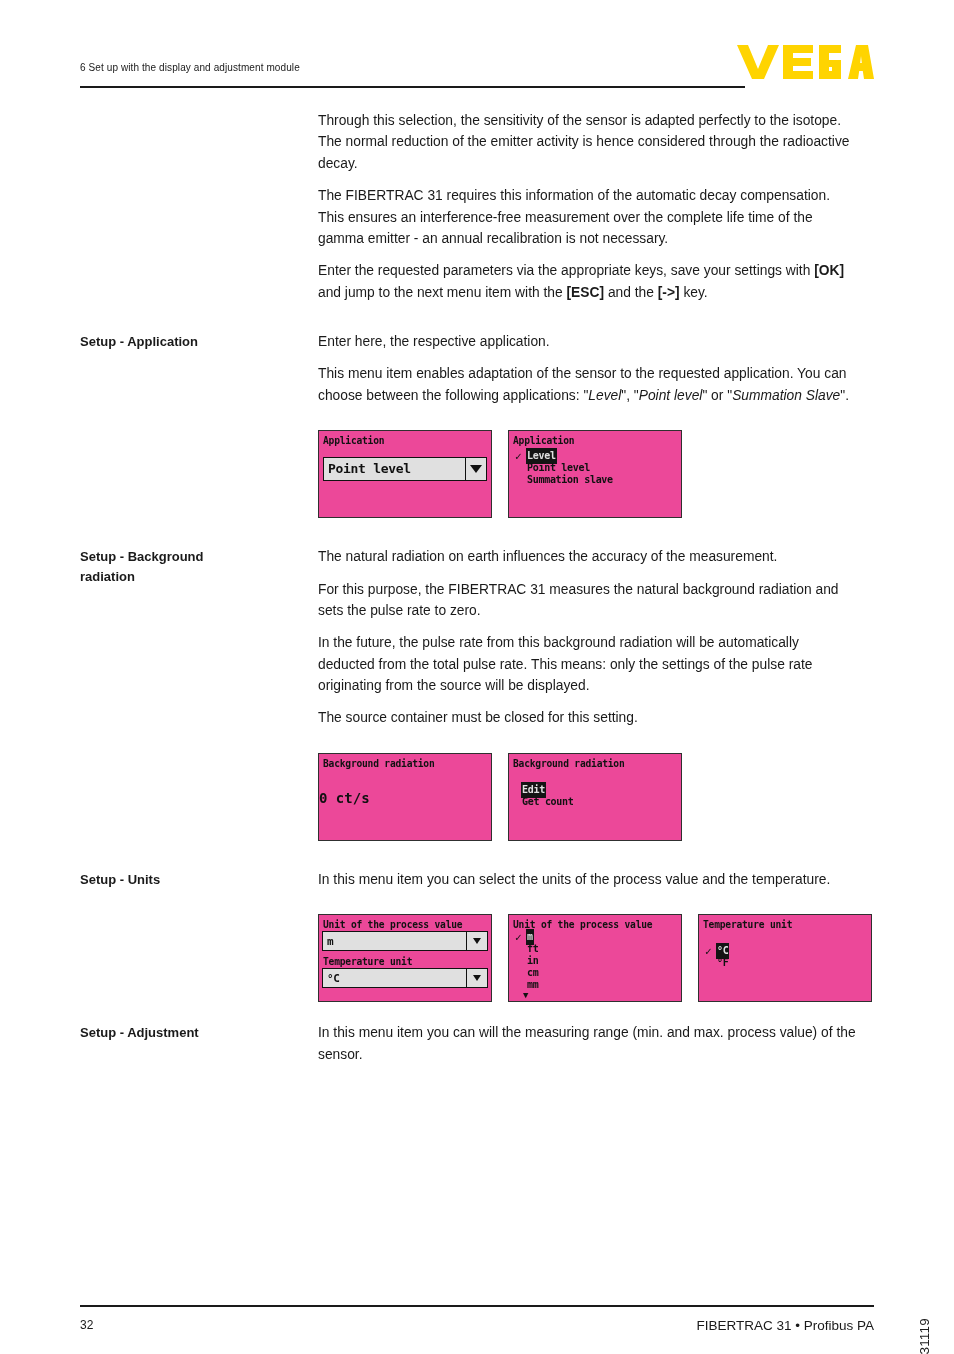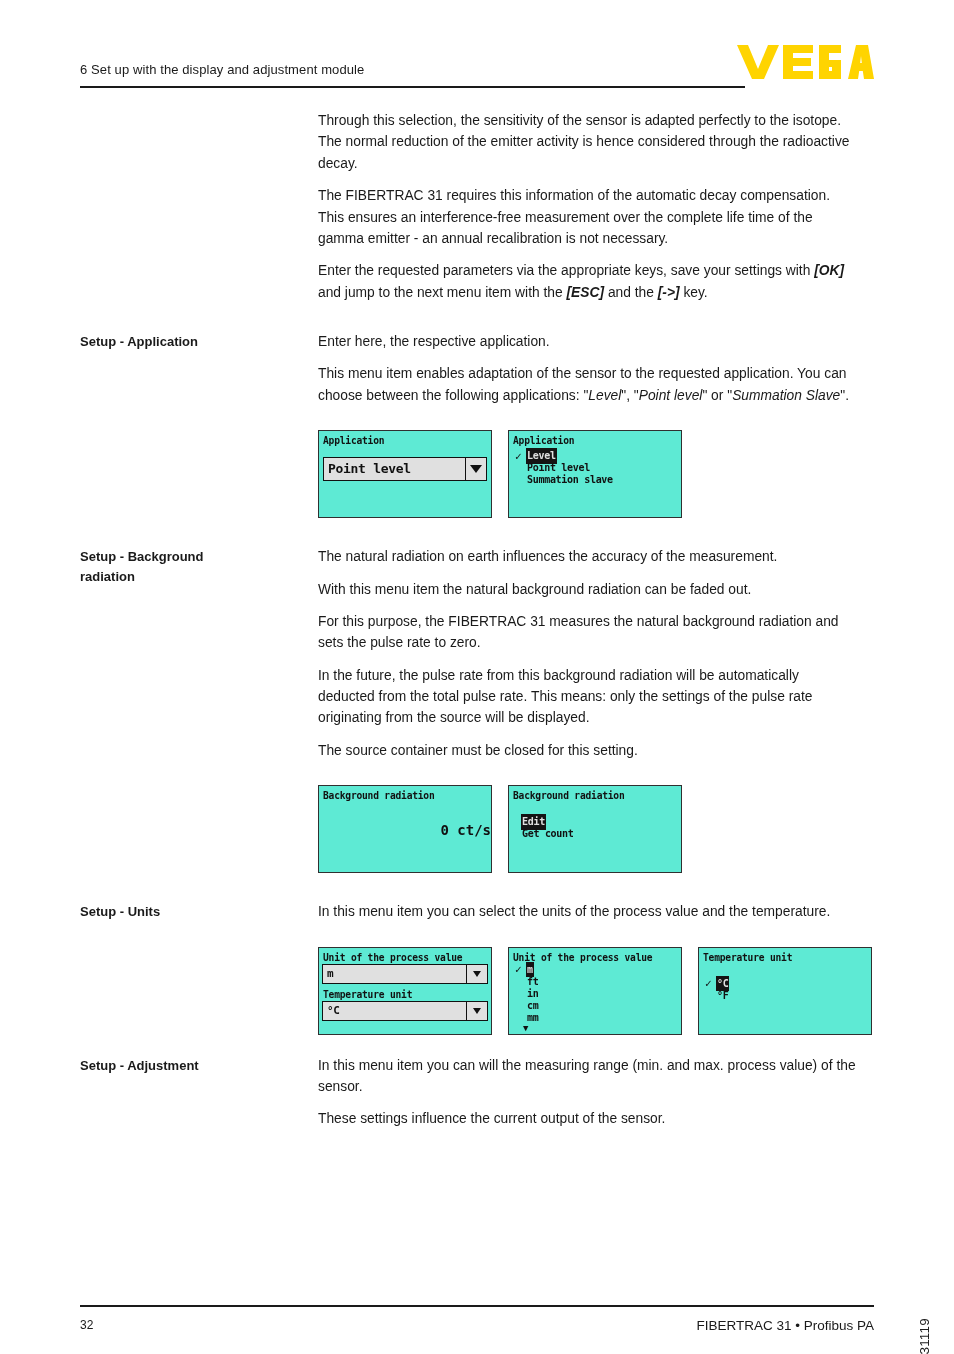--- a/index.html
+++ b/index.html
@@ -21,21 +21,21 @@
     position: absolute;
     left: 80px;
     top: 62px;
     width: 794px;
     height: 40px;
   }
   .header-title {
     position: absolute;
     left: 0;
     top: 0;
-    font-size: 13px;
+    font-size: 10px;
     letter-spacing: 0.1px;
     color: #1a1a1a;
     white-space: nowrap;
   }
   .header-rule {
     position: absolute;
     left: 0;
     top: 24px;
     width: 665px;
     height: 2px;
@@ -72,37 +72,37 @@
     flex: 1 1 auto;
     font-size: 13.8px;
     line-height: 1.55;
   }
   .col-body p {
     margin: 0 16px 11px 0;
   }
   .col-body p:last-child {
     margin-bottom: 0;
   }
-  .bi { font-style: italic; font-weight: bold; }
+  .bi { font-weight: bold; }
   .it { font-style: italic; }
 
   .block-gap-lg { height: 28px; }
   .block-gap-md { height: 20px; }
   .block-gap-sm { height: 13px; }
 
   
   .lcd-row {
     display: flex;
     gap: 16px;
     margin-left: 0px;
   }
   .lcd {
     width: 174px;
     height: 88px;
-    background: #5eead4;
+    background: #ec4899;
     border: 1.5px solid #303030;
     box-sizing: border-box;
     position: relative;
     font-family: "DejaVu Sans Mono", monospace;
     font-size: 9.5px;
     color: #111111;
     overflow: hidden;
   }
   .lcd-title {
     position: absolute;
@@ -189,21 +189,21 @@
   .opt-text { padding-left: 1px; }
   .opt-sel {
     background: #141414;
     color: #e0e0e0;
     padding: 0 1px;
   }
   .lcd-big-value {
     position: absolute;
     left: 0; right: 0;
     top: 34px;
-    text-align: right;
+    text-align: left;
     font-size: 14px;
     font-weight: bold;
     letter-spacing: 0px;
   }
   .lcd-more-arrow {
     position: absolute;
     font-size: 9px;
     line-height: 9px;
   }
 
@@ -326,21 +326,20 @@
 
   <div class="block-gap-lg"></div>
 
   <div class="row">
     <div class="col-label">
       <div>Setup - Background</div>
       <div>radiation</div>
     </div>
     <div class="col-body">
       <p>The natural radiation on earth influences the accuracy of the measurement.</p>
-      <p>With this menu item the natural background radiation can be faded out.</p>
       <p>For this purpose, the FIBERTRAC 31 measures the natural background radiation and sets the pulse rate to zero.</p>
       <p>In the future, the pulse rate from this background radiation will be automatically deducted from the total pulse rate. This means: only the settings of the pulse rate originating from the source will be displayed.</p>
       <p>The source container must be closed for this setting.</p>
 
       <div class="block-gap-sm"></div>
 
       <div class="lcd-row">
 
         <div class="lcd">
           <div class="lcd-title">Background radiation</div>
@@ -435,21 +434,20 @@
       </div>
     </div>
   </div>
 
   <div class="block-gap-md"></div>
 
   <div class="row">
     <div class="col-label">Setup - Adjustment</div>
     <div class="col-body">
       <p>In this menu item you can will the measuring range (min. and max. process value) of the sensor.</p>
-      <p>These settings influence the current output of the sensor.</p>
     </div>
   </div>
 
 </div>
 
 <div class="side-code">43833-EN-131119</div>
 
 <div class="footer">
   <div class="footer-rule"></div>
   <div class="footer-page">32</div>

